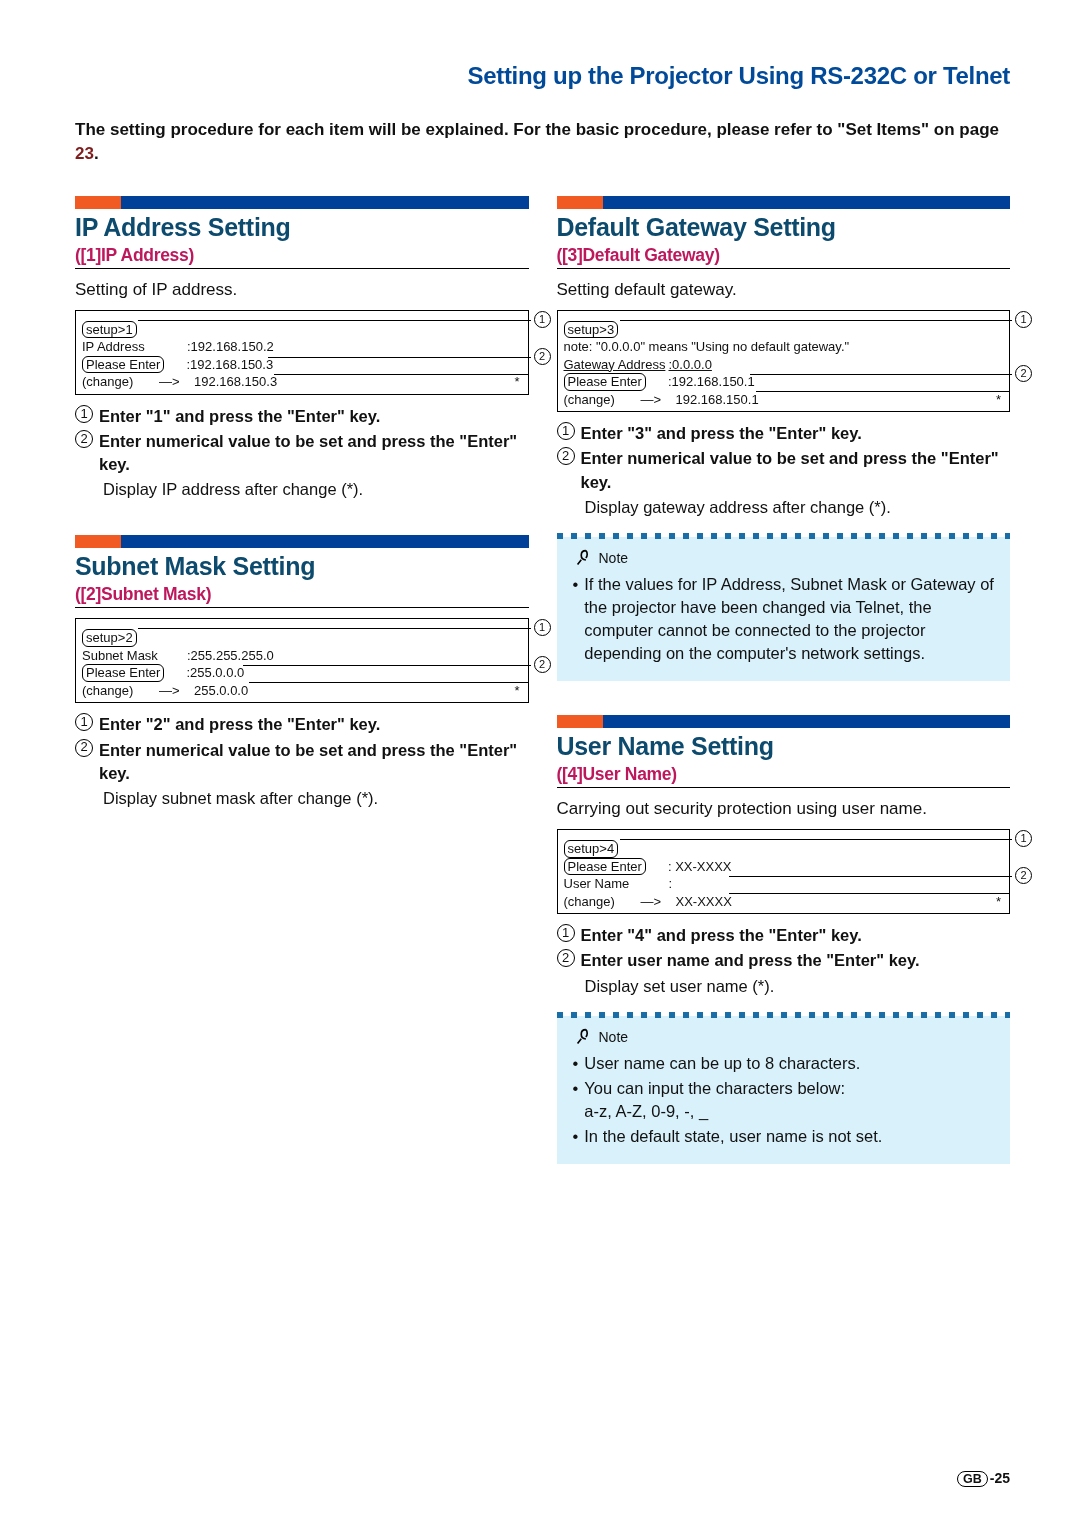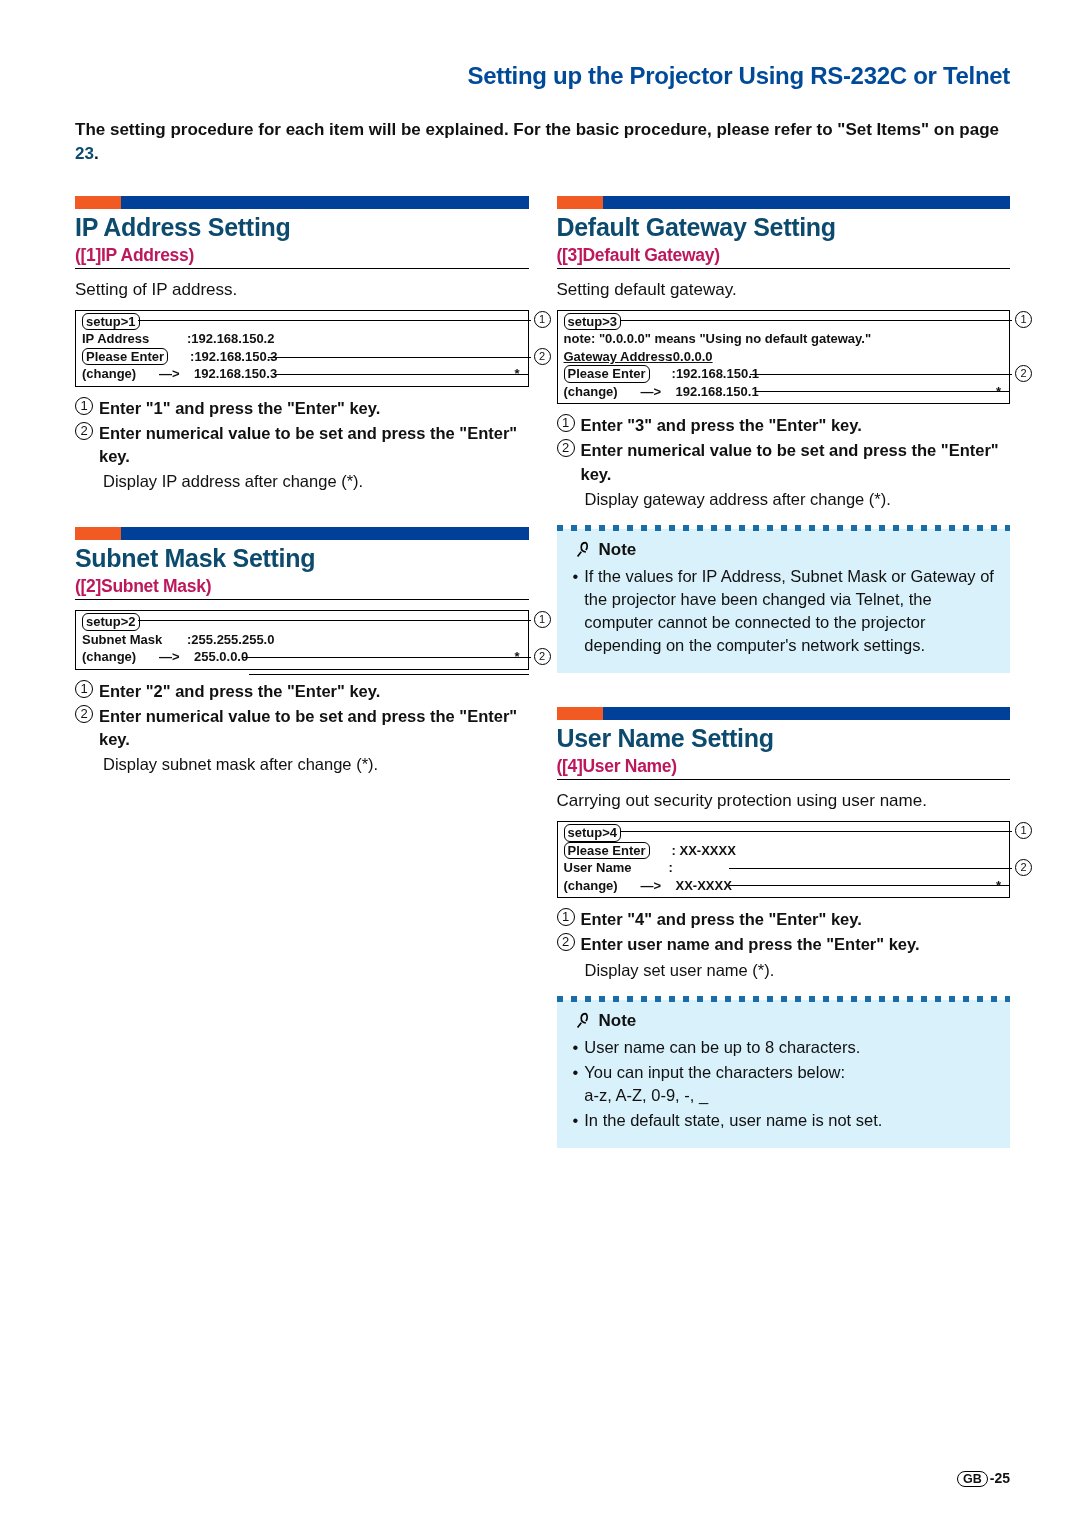--- a/index.html
+++ b/index.html
@@ -19,21 +19,21 @@
     text-align: right;
     margin-bottom: 28px;
     letter-spacing: -0.3px;
   }
   .intro {
     font-size: 17px;
     font-weight: bold;
     line-height: 1.4;
     margin-bottom: 30px;
   }
-  .pagelink { color: #0c4a6e; }
+  .pagelink { color: #7f1d1d; }
   .columns { display: flex; gap: 28px; }
   .col { flex: 1; min-width: 0; }
 
   .section-bar { display:flex; margin-bottom:4px; }
   .bar-a { width:46px; height:13px; background:#f15a22; }
   .bar-b { flex:1; height:13px; background:#014099; }
   .section-h {
     color: #0c4a6e;
     font-size: 25px;
     font-weight: bold;
@@ -50,23 +50,22 @@
     letter-spacing:-0.3px;
   }
   .desc { font-size:17px; margin-bottom:8px; line-height:1.35; }
 
   .term-wrap { position:relative; margin-bottom:10px; }
   .term {
     border:1px solid #000;
     font-family: Arial, sans-serif;
     font-size:13px;
     line-height:1.35;
-    padding:2px 6px 3px 6px;
+    padding:10px 6px 3px 6px;
     position:relative;
-    font-weight:bold;
   }
   .term-row { position:relative; white-space:pre; }
   .term-lbl { display:inline-block; }
   .box { border:1px solid #000; border-radius:6px; padding:0 3px; display:inline-block; line-height:1.2; }
   .underline { text-decoration: underline; }
   .callout {
     position:absolute;
     border:1px solid #000;
     border-radius:50%;
     width:17px; height:17px;
@@ -103,22 +102,22 @@
     margin-top:6px;
     position: relative;
   }
   .note-border {
     position:absolute;
     left:0; right:0; top:-4px;
     height:6px;
     background: repeating-linear-gradient(90deg,#1a6ea8 0 6px, transparent 6px 14px);
   }
   .note-title {
-    font-weight:bold;
-    font-size:17px;
+    font-weight:normal;
+    font-size:14px;
     margin-bottom:4px;
     display:flex;
     align-items:center;
     text-align:center;
   }
   .note-title svg { margin-right:4px; }
   .note-box ul { list-style:none; padding-left:0; font-size:16.5px; line-height:1.4; }
   .note-box li { display:flex; margin-bottom:2px; }
   .bullet-dot { margin-right:6px; }
 
@@ -181,20 +180,21 @@
           <div class="bar-a"></div>
           <div class="bar-b"></div>
         </div>
       <div class="section-h">Subnet Mask Setting</div>
       <div class="sub-h">([2]Subnet Mask)</div>
 
       <div class="term-wrap">
         <div class="term">
           <div class="term-row"><span class="box">setup&gt;2</span></div>
           <div class="term-row"><span class="term-lbl" style="width:105px">Subnet Mask</span><span>:255.255.255.0</span></div>
+          <div class="term-row"><span class="box">Please Enter</span><span style="margin-left:22px">:255.0.0.0</span></div>
           <div class="term-row"><span class="term-lbl" style="width:77px">(change)</span><span class="term-lbl" style="width:35px">—&gt;</span><span>255.0.0.0</span><span style="position:absolute;right:2px">*</span></div>
         </div>
         <span class="leader" style="top:10px; left:63px; right:-2px;"></span>
         <span class="callout" style="top:1px; right:-22px">1</span>
         <span class="leader" style="top:47px; left:168px; right:-2px;"></span>
         <span class="callout" style="top:38px; right:-22px">2</span>
         <span class="leader" style="top:64px; left:174px; right:0px;"></span>
       </div>
 
       <div class="steps">

